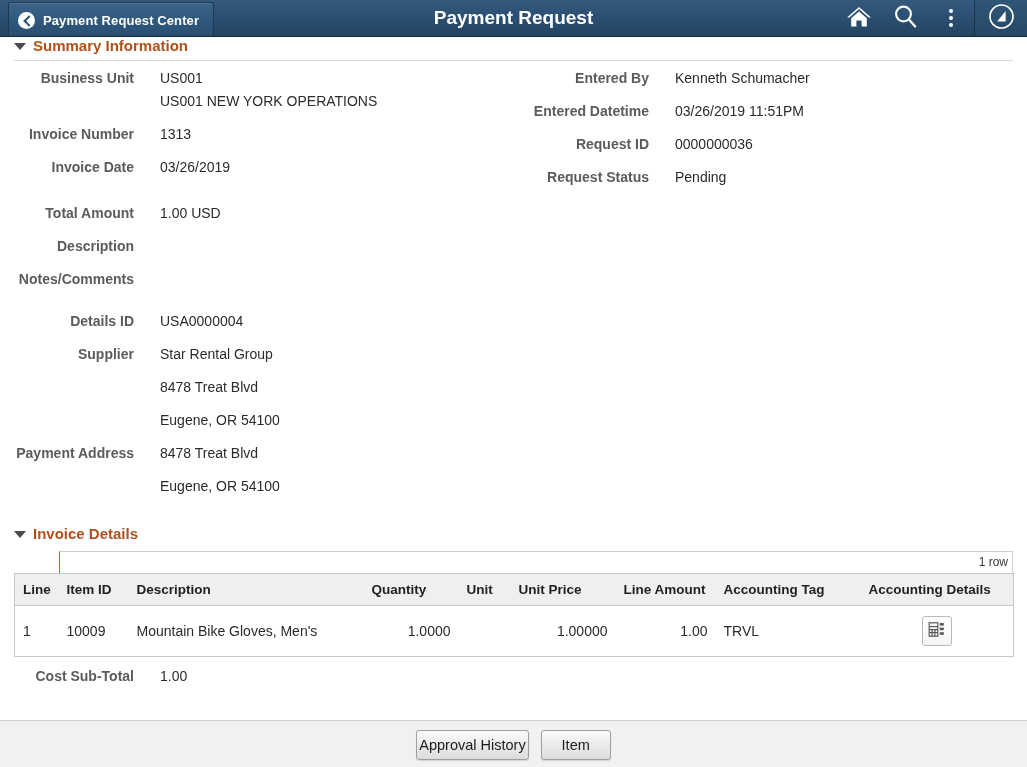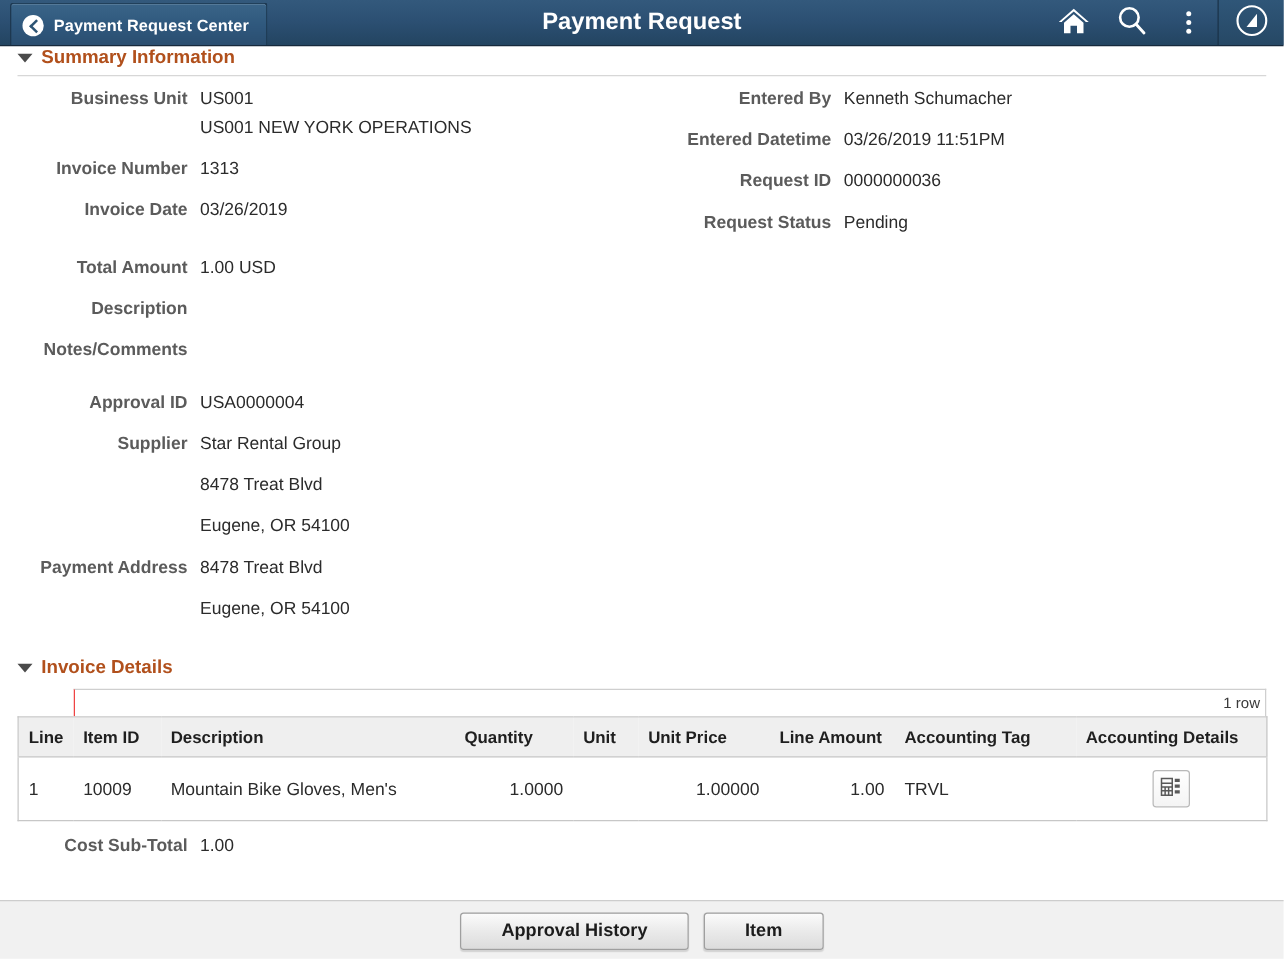--- a/index.html
+++ b/index.html
@@ -157,21 +157,21 @@
     box-sizing: border-box;
   }
   .frow {
     display: flex;
     align-items: baseline;
     min-height: 33px;
   }
   .flabel {
     width: 160px;
     text-align: right;
-    padding-right: 10px;
+    padding-right: 26px;
     color: #5b5b5b;
     font-weight: bold;
     font-size: 14px;
     flex: 0 0 auto;
     box-sizing: border-box;
   }
   .fvalue {
     color: #2b2b2b;
     font-size: 14px;
     flex: 1 1 auto;
@@ -247,24 +247,24 @@
     background: #f1f1f1;
     border-top: 1px solid #cdcdcd;
     display: flex;
     align-items: center;
     justify-content: center;
     gap: 12px;
   }
   .btn {
     min-width: 70px;
     height: 30px;
-    padding: 0 32px;
+    padding: 0 2px;
     font-family: "Liberation Sans", sans-serif;
     font-size: 14.5px;
-    font-weight: bold;
+    font-weight: normal;
     color: #1c1c1c;
     background: linear-gradient(to bottom, #fbfbfb 0%, #eaeaea 50%, #dcdcdc 100%);
     border: 1px solid #9f9f9f;
     border-radius: 3px;
     box-shadow: 0 1px 1px rgba(0,0,0,0.13);
     cursor: pointer;
   }
 </style>
 </head>
 <body>
@@ -381,21 +381,21 @@
         <div class="flabel">Request Status</div>
         <div class="fvalue">Pending</div>
       </div>
 
     </div>
   </div>
 
 
   <div style="padding-top:9px;">
     <div class="frow">
-      <div class="flabel">Approval ID</div>
+      <div class="flabel">Details ID</div>
       <div class="fvalue">USA0000004</div>
     </div>
     <div class="frow">
       <div class="flabel">Supplier</div>
       <div class="fvalue">Star Rental Group</div>
     </div>
     <div class="frow">
       <div class="flabel"></div>
       <div class="fvalue">8478 Treat Blvd</div>
     </div>

